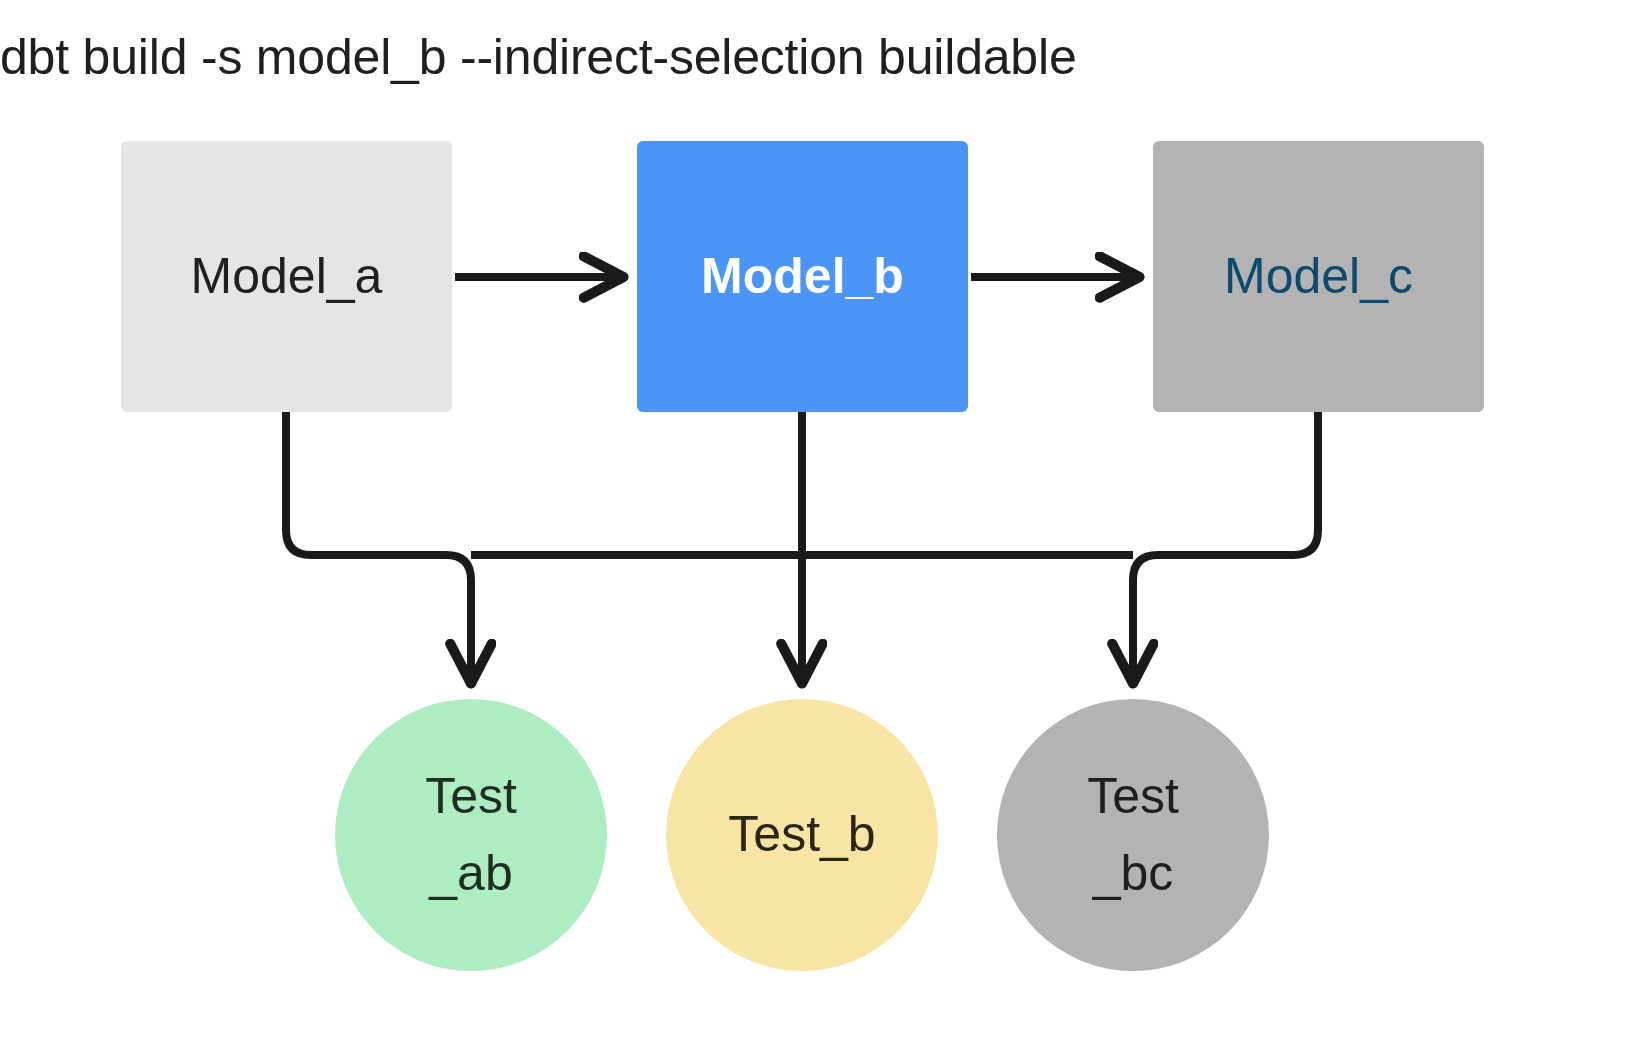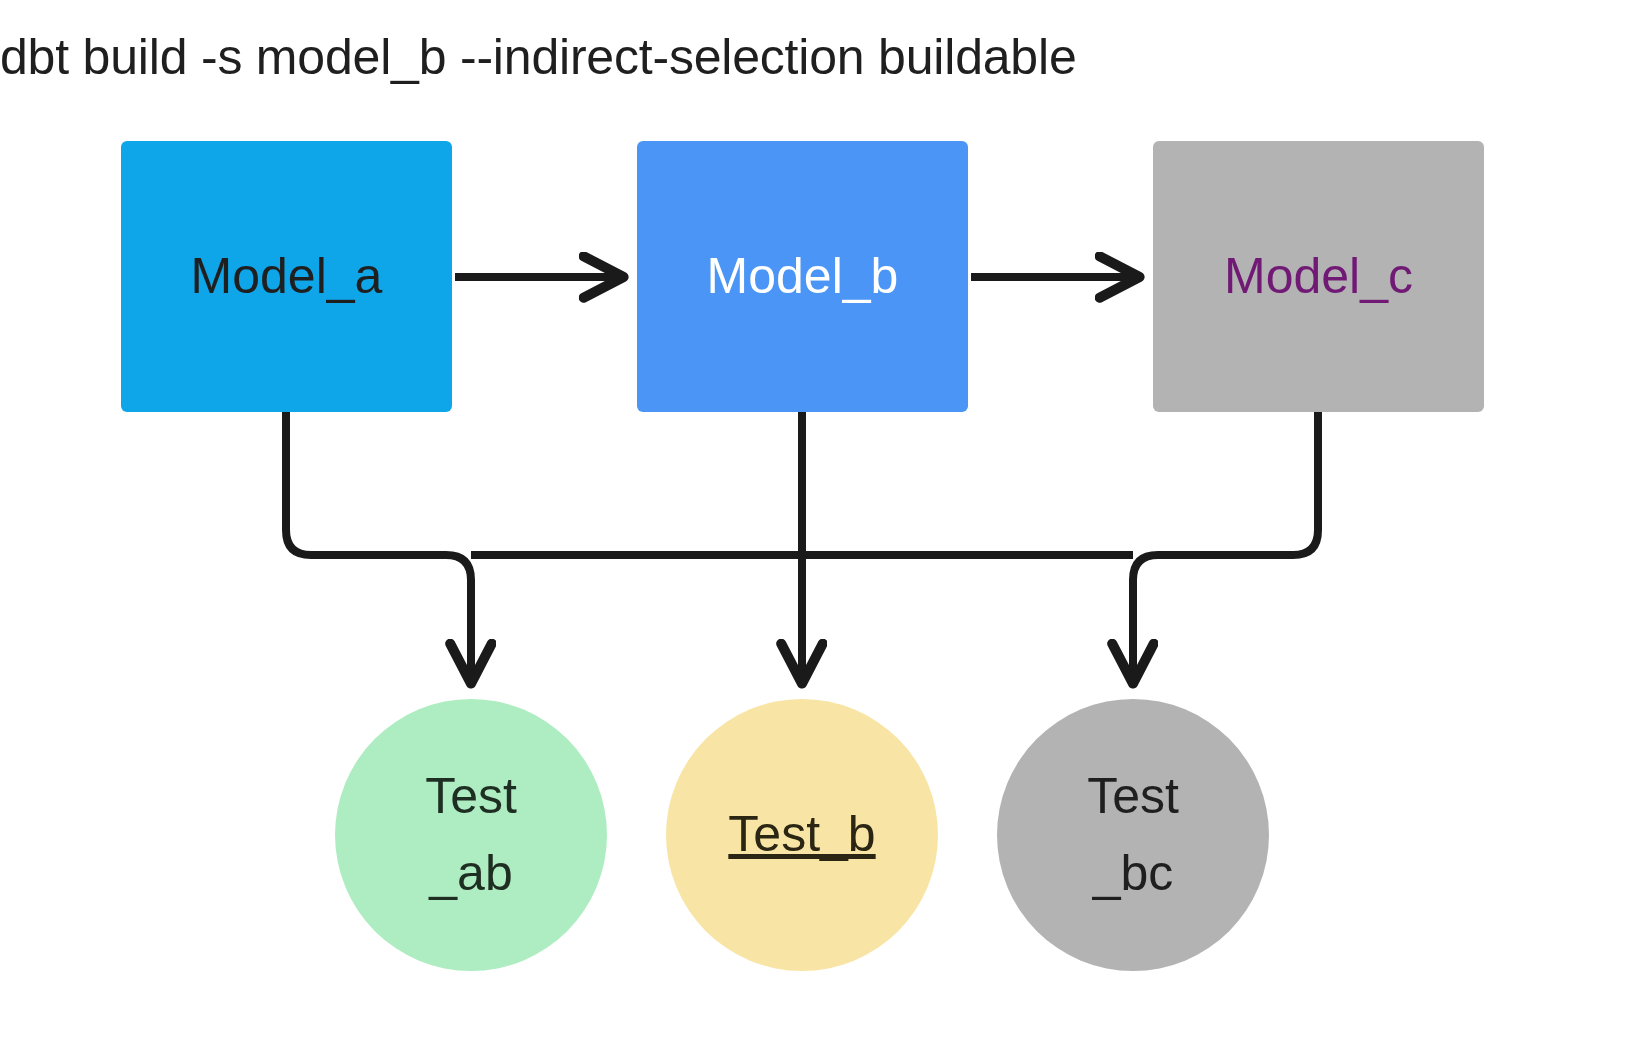--- a/index.html
+++ b/index.html
@@ -94,38 +94,38 @@
 
     <g>
       <path d="M 1318 412 L 1318 530 Q 1318 555 1293 555 L 1158 555 Q 1133 555 1133 580 L 1133 682" fill="none" stroke="#1a1a1a" stroke-width="8" stroke-linecap="round" stroke-linejoin="round" marker-end="url(#arrowhead)"></path>
     </g>
 
     <g>
       <path d="M 471 555 L 1133 555" fill="none" stroke="#1a1a1a" stroke-width="8" stroke-linecap="butt"></path>
     </g>
   </svg>
 
-  <div class="node-box" style="left:121px; top:141px; width:331px; height:271px; background:#0ea5e9; color:#1f1f1f;">
+  <div class="node-box" style="left:121px; top:141px; width:331px; height:271px; background:#e5e5e5; color:#1f1f1f;">
     <span>Model_a</span>
   </div>
 
-  <div class="node-box" style="left:637px; top:141px; width:331px; height:271px; background:#4a95f5; color:#ffffff;">
+  <div class="node-box" style="left:637px; top:141px; width:331px; height:271px; background:#4a95f5; color:#ffffff;font-weight:bold;">
     <span>Model_b</span>
   </div>
 
-  <div class="node-box" style="left:1153px; top:141px; width:331px; height:271px; background:#b3b3b3; color:#701a75;">
+  <div class="node-box" style="left:1153px; top:141px; width:331px; height:271px; background:#b3b3b3; color:#0c4a6e;">
     <span>Model_c</span>
   </div>
 
   <div class="node-circle" style="left:335px; top:699px; width:272px; height:272px; background:#aeedc1; color:#1f2e22;">
     <span class="circle-label">Test</span>
     <span class="circle-label">_ab</span>
   </div>
 
-  <div class="node-circle" style="left:666px; top:699px; width:272px; height:272px; background:#f8e5a5; color:#2b2614;text-decoration:underline;">
+  <div class="node-circle" style="left:666px; top:699px; width:272px; height:272px; background:#f8e5a5; color:#2b2614;">
     <span class="circle-label">Test_b</span>
   </div>
 
   <div class="node-circle" style="left:997px; top:699px; width:272px; height:272px; background:#b3b3b3; color:#1f1f1f;">
     <span class="circle-label">Test</span>
     <span class="circle-label">_bc</span>
   </div>
 
 </div>
 

